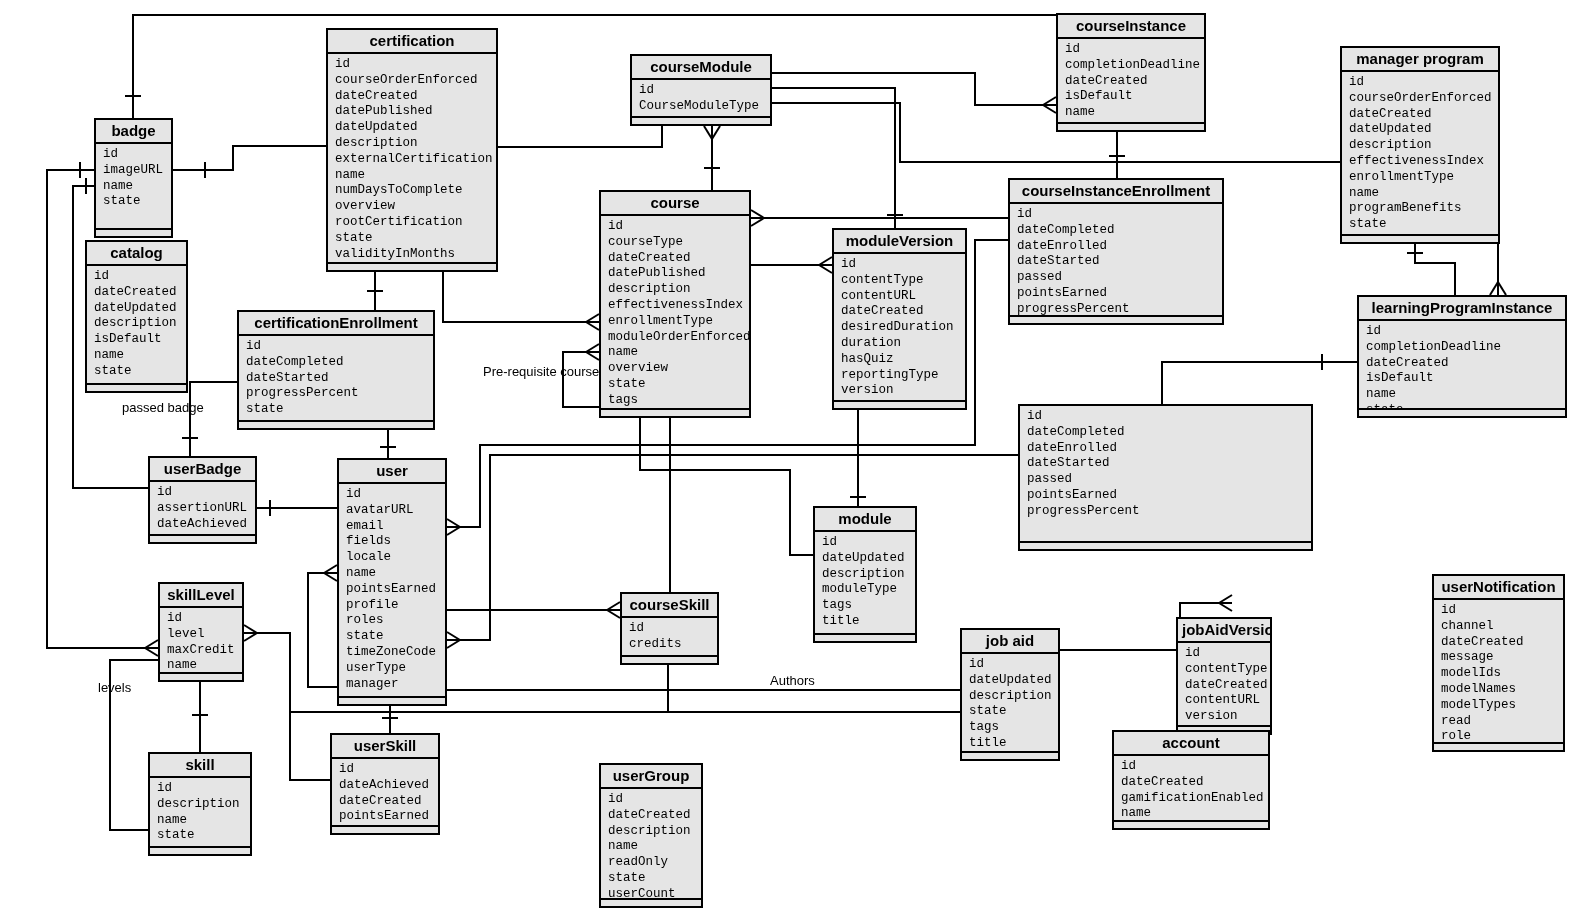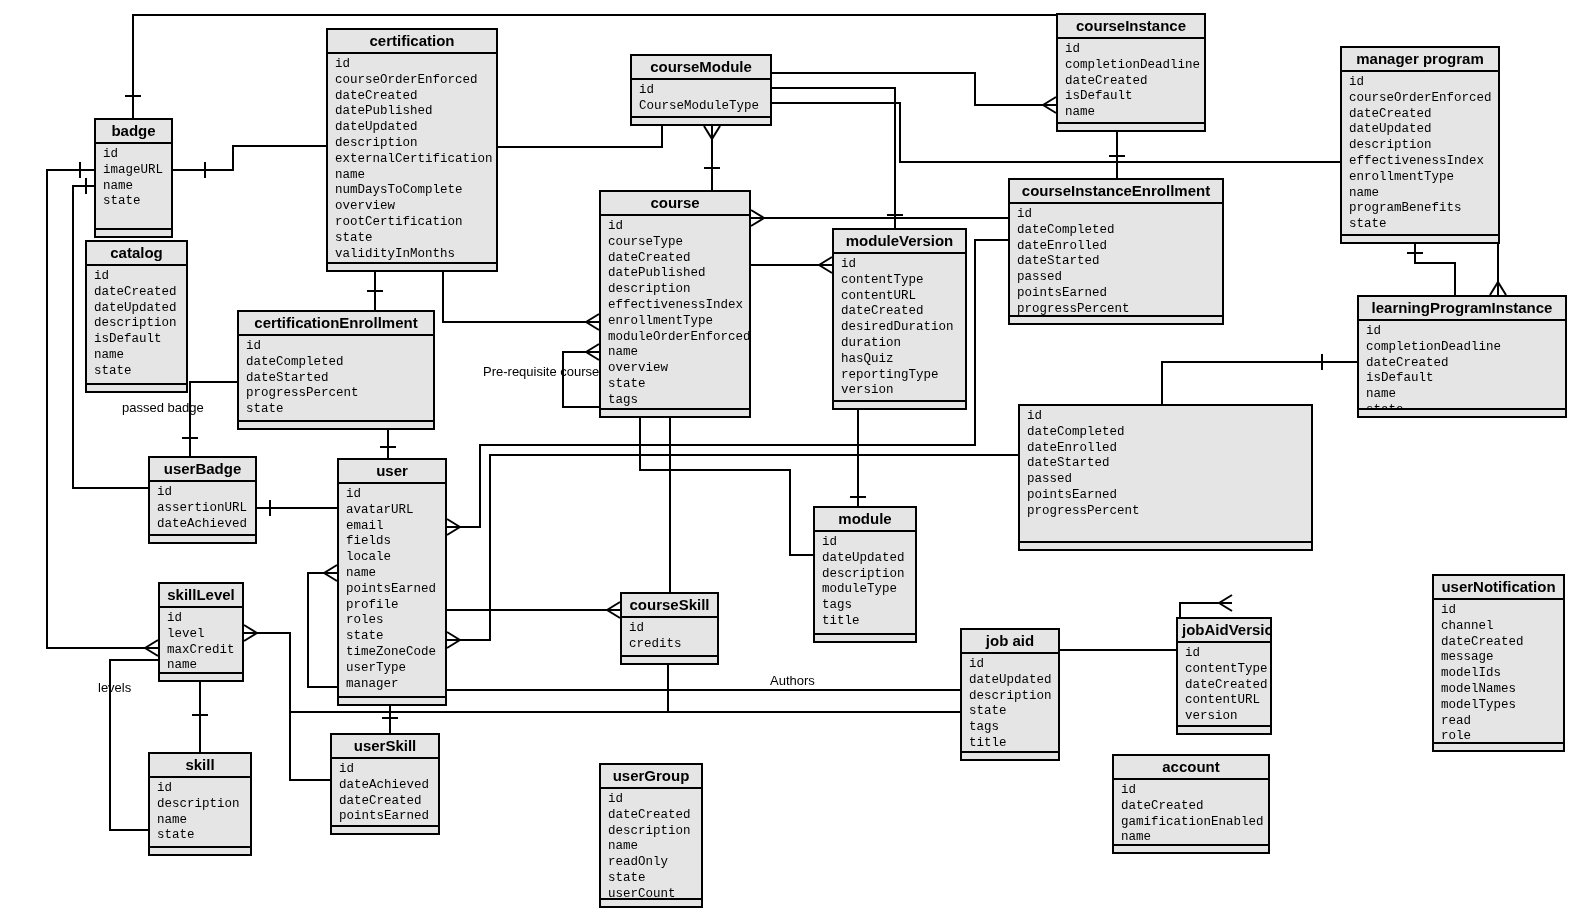--- a/index.html
+++ b/index.html
@@ -382,21 +382,21 @@
       <div class="title">jobAidVersion</div>
       <div class="fields">
         <div class="field">id</div>
         <div class="field">contentType</div>
         <div class="field">dateCreated</div>
         <div class="field">contentURL</div>
         <div class="field">version</div>
       </div>
       <div class="footer"></div>
     </div>
-    <div class="entity" style="left: 1112px; top: 730px; width: 158px; height: 100px; margin-top: 24px;">
+    <div class="entity" style="left: 1112px; top: 730px; width: 158px; height: 100px;">
       <div class="title">account</div>
       <div class="fields">
         <div class="field">id</div>
         <div class="field">dateCreated</div>
         <div class="field">gamificationEnabled</div>
         <div class="field">name</div>
       </div>
       <div class="footer"></div>
     </div>
     <div class="entity" style="left: 1432px; top: 574px; width: 133px; height: 178px;">

